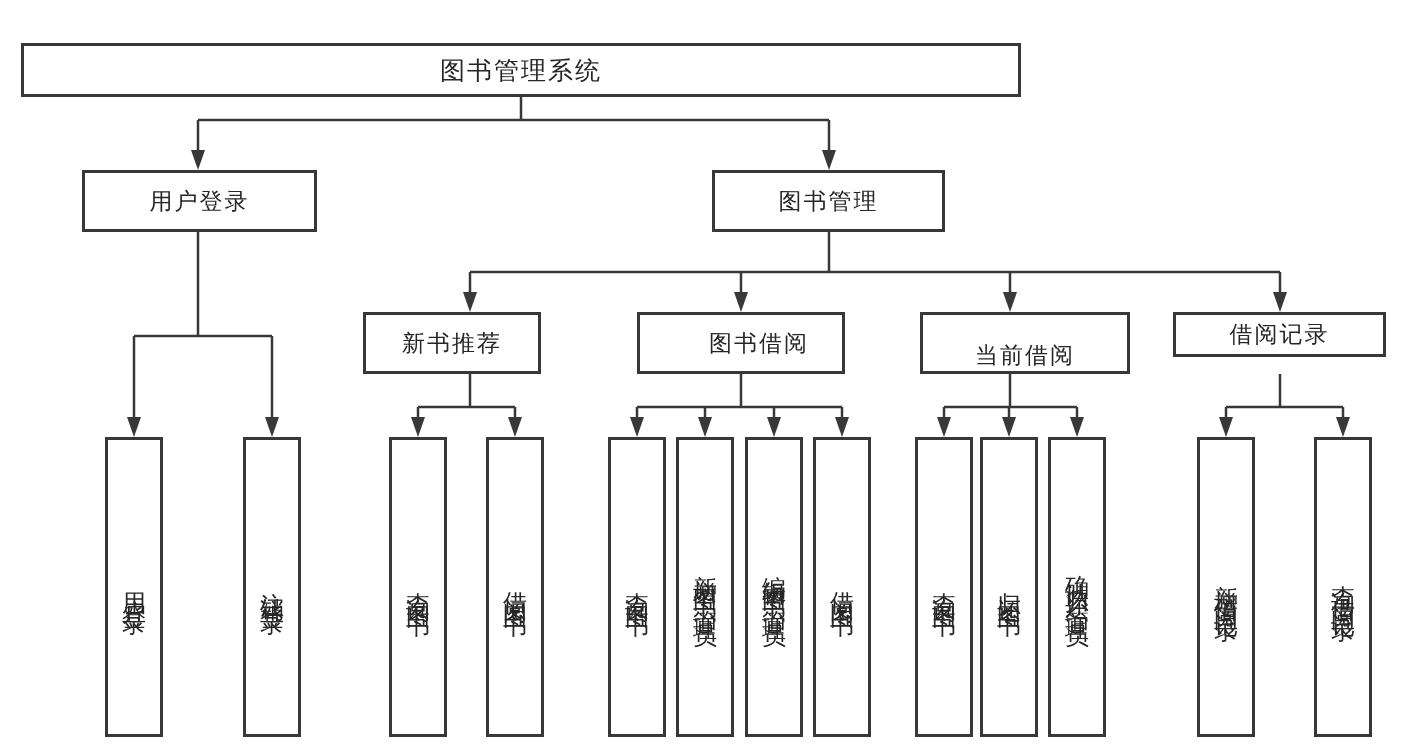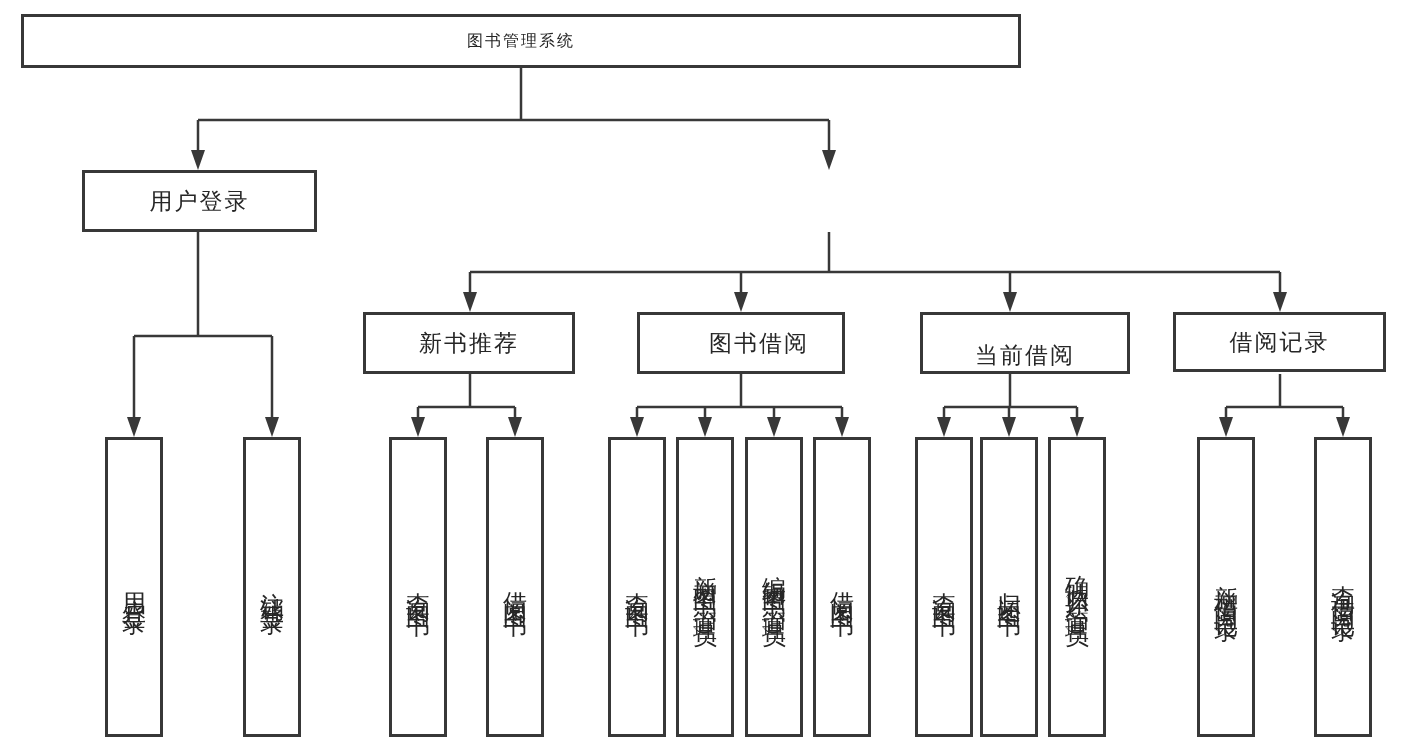--- a/index.html
+++ b/index.html
@@ -23,21 +23,21 @@
     box-sizing: border-box;
     border: 3px solid var(--line);
     background: #fff;
     color: var(--text);
     display: flex;
     align-items: center;
     justify-content: center;
     z-index: 2;
   }
   .h-node { font-size: 23px; letter-spacing: 2px; white-space: nowrap; }
-  .root-node { font-size: 16px; }
+  .root-node { font-size: 25px; margin-top: 29px; }
   .v-node { width: 58px; height: 300px; top: 437px; }
   .v-text {
     writing-mode: vertical-rl;
     text-orientation: mixed;
     font-size: 24px;
     letter-spacing: 7px;
     line-height: 1;
   }
   .connectors {
     position: absolute;
@@ -102,31 +102,34 @@
     <polygon points="1343,437 1336,417 1350,417"></polygon>
   </svg>
 
   <div class="node h-node root-node" style="left:21px; top:14px; width:1000px; height:54px;">
     <span>图书管理系统</span>
   </div>
 
   <div class="node h-node" style="left:82px; top:170px; width:235px; height:62px;">
     <span>用户登录</span>
   </div>
+  <div class="node h-node" style="left:712px; top:170px; width:233px; height:62px;">
+    <span>图书管理</span>
+  </div>
 
-  <div class="node h-node" style="left:363px; top:312px; width:212px; height:62px;text-align:right;">
+  <div class="node h-node" style="left:363px; top:312px; width:178px; height:62px;text-align:right;">
     <span>新书推荐</span>
   </div>
   <div class="node h-node" style="left:637px; top:312px; width:208px; height:62px;padding-left:36px;">
     <span>图书借阅</span>
   </div>
   <div class="node h-node" style="left:920px; top:312px; width:210px; height:62px;align-items:flex-end;">
     <span>当前借阅</span>
   </div>
-  <div class="node h-node" style="left:1173px; top:312px; width:213px; height:60px;">
+  <div class="node h-node" style="left:1173px; top:312px; width:213px; height:45px;">
     <span>借阅记录</span>
   </div>
 
   <div class="node v-node" style="left:105px;">
     <span class="v-text">用户登录</span>
   </div>
   <div class="node v-node" style="left:243px;">
     <span class="v-text">注销登录</span>
   </div>
   <div class="node v-node" style="left:389px;">

